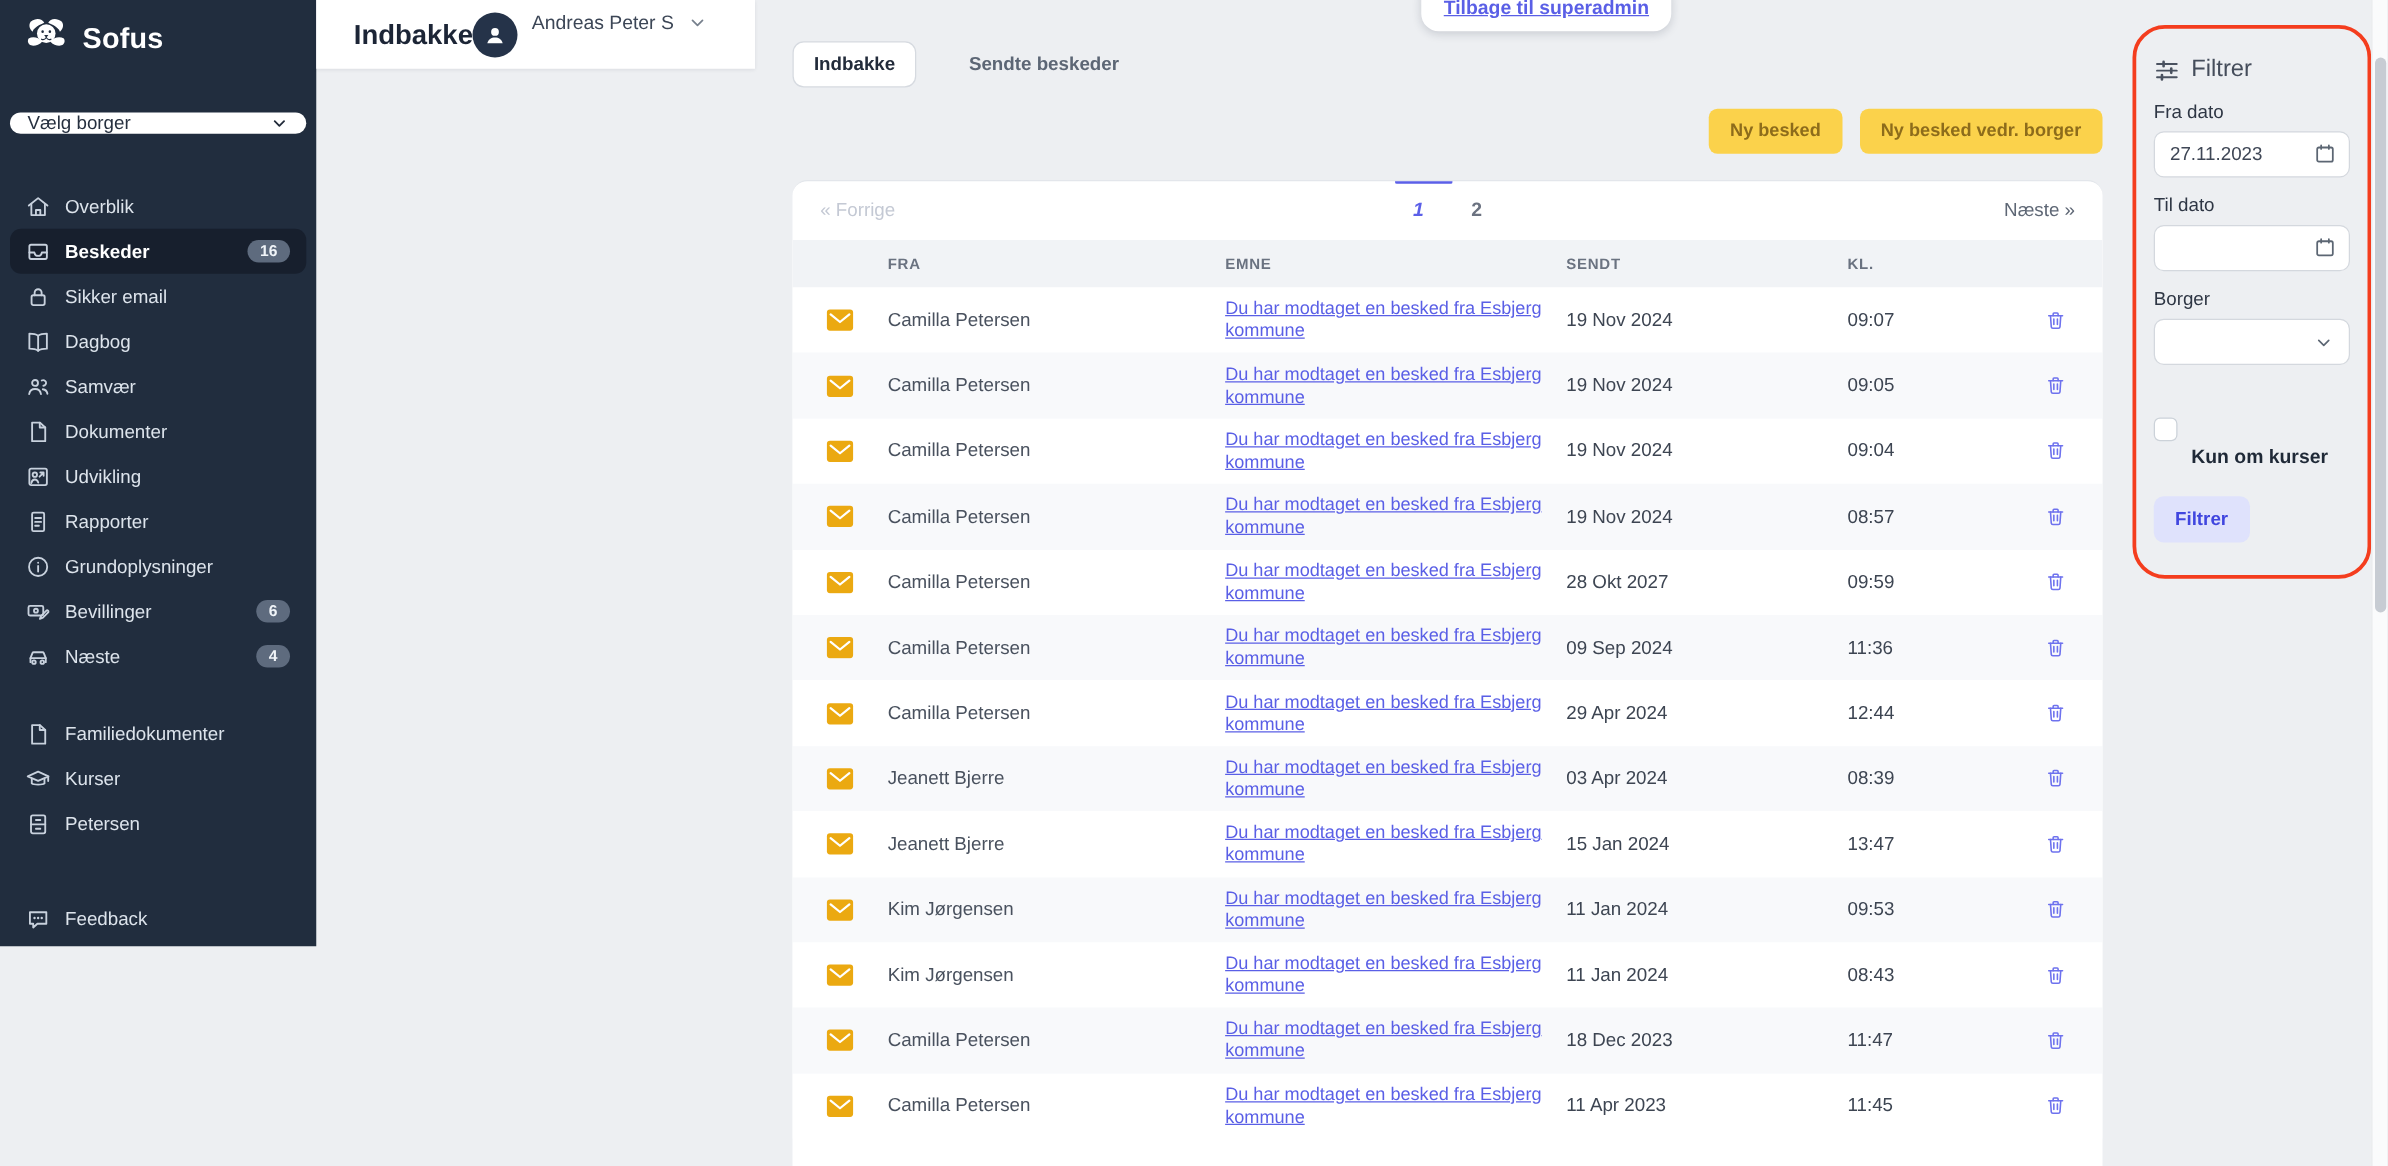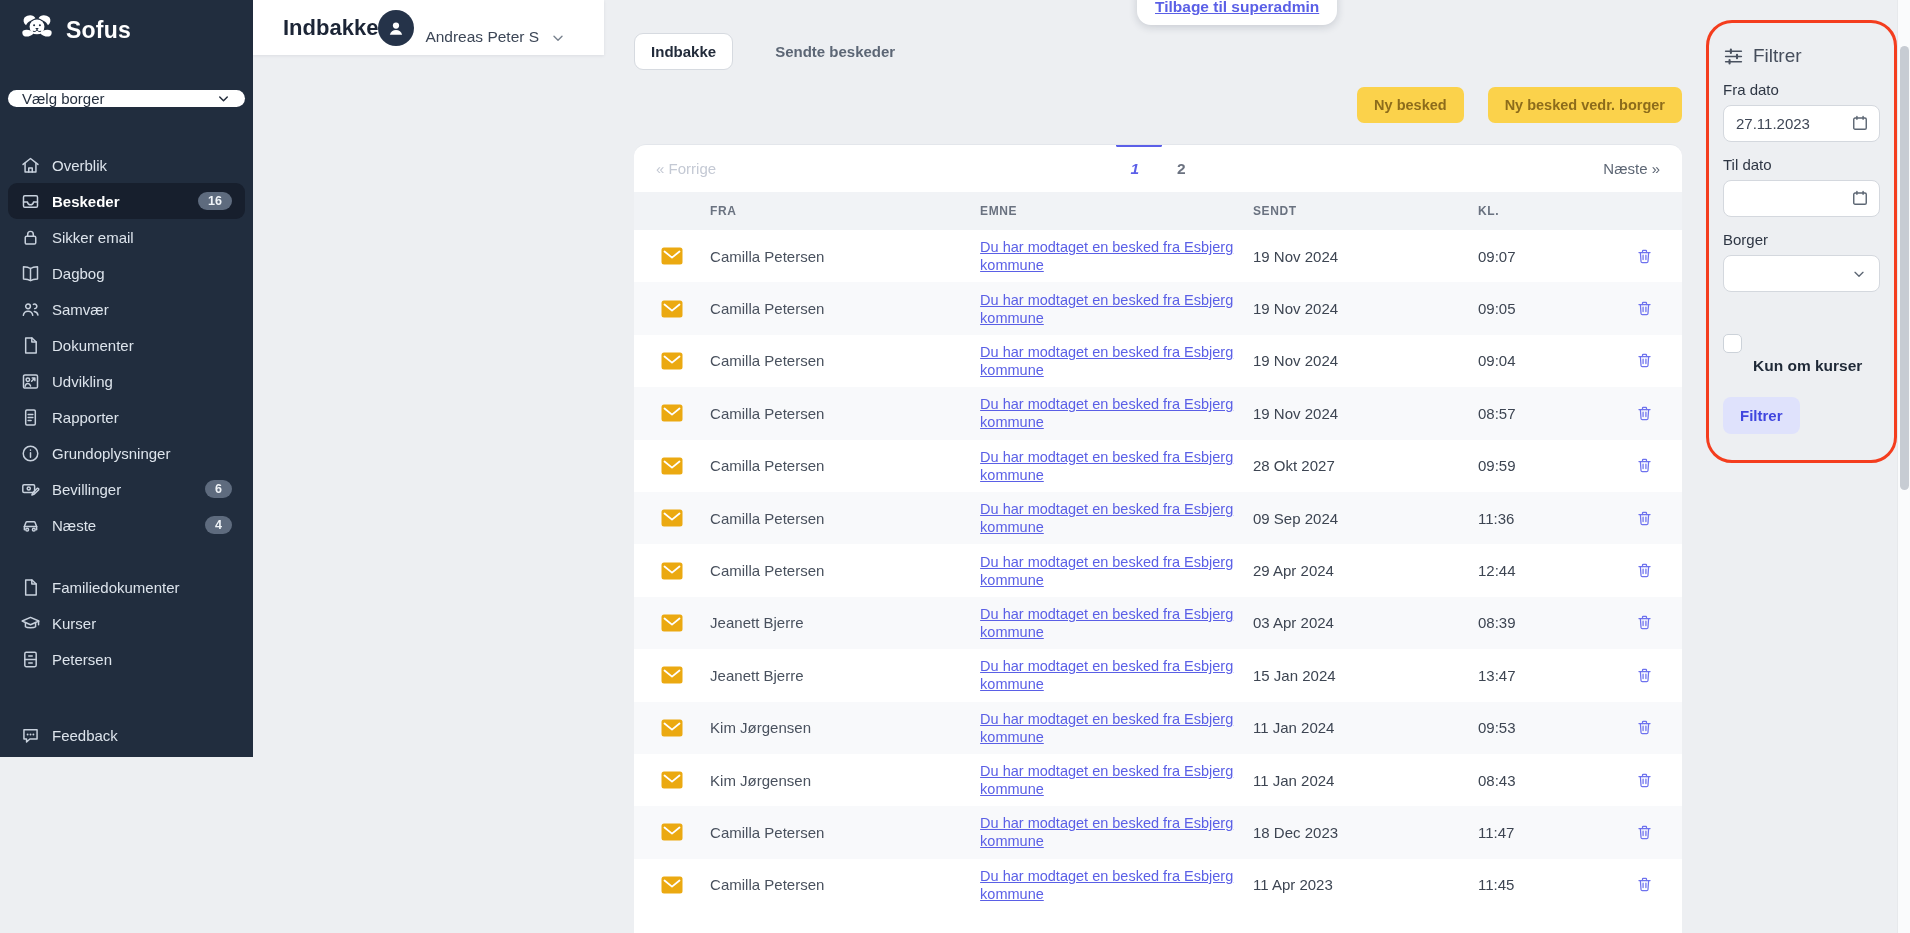--- a/index.html
+++ b/index.html
@@ -18,32 +18,32 @@
   .nav li .lbl { flex:1; }
   .badge { background:#5e6b7e; color:#f0f4f8; font-size:12.5px; font-weight:600; border-radius:999px; padding:2px 10px; }
   .nav-divider { height:1px; background:#39455a; margin:13px 16px; }
   .sidebar-spacer { flex:1; }
   .feedback-row { margin-bottom:8px; }
 
   
   .main { flex:1; display:flex; flex-direction:row; position:relative; }
   .topbar { height:55px; background:#fff; box-shadow:0 1px 3px rgba(20,30,50,.08); display:flex; align-items:center; justify-content:space-between; padding:0 38px 0 30px; position:relative; z-index:2; }
   .page-title { font-size:22px; font-weight:700; color:#1c2536; }
-  .userbox { display:flex; align-items:flex-end; gap:11px; cursor:pointer; }
+  .userbox { display:flex; align-items:flex-start; gap:11px; cursor:pointer; }
   .avatar { width:36px; height:36px; border-radius:50%; background:#253349; display:flex; align-items:center; justify-content:center; }
   .user-name { font-size:15.5px; color:#3c4656; }
   .superadmin-pill { position:absolute; left:884px; top:-16px; background:#fff; border-radius:14px; box-shadow:0 2px 8px rgba(30,40,60,.18); padding:14px 18px 9px 18px; z-index:5; }
   .superadmin-pill a { color:#5a5fe6; font-size:15.5px; font-weight:600; text-decoration:underline; cursor:pointer; }
 
   .content { flex:1; display:flex; padding-left:30px; overflow:hidden; }
   .left-col { flex:1; display:flex; flex-direction:column; }
   .tabs { display:flex; align-items:center; gap:26px; margin-top:33px; }
   .tab { font-size:15px; font-weight:600; color:#5c6675; cursor:pointer; padding:9px 16px; border-radius:9px; }
   .tab.active { background:#fff; border:1px solid #d6dae0; color:#222b3a; }
-  .action-row { display:flex; justify-content:flex-end; gap:24px; margin-top:17px; }
+  .action-row { display:flex; justify-content:flex-end; gap:14px; margin-top:17px; }
   .btn-yellow { background:#fbd24b; color:#8d6c1b; font-family:"Liberation Sans", sans-serif; font-size:14.5px; font-weight:700; border:none; border-radius:7px; padding:10px 17px; cursor:pointer; }
 
   .card { background:#fff; border-radius:12px 12px 0 0; margin-top:21px; flex:1; display:flex; flex-direction:column; overflow:hidden; border-top:1.5px solid #e3e6eb; }
   .pagenav { position:relative; height:47px; display:flex; align-items:center; justify-content:space-between; padding:0 22px 0 22px; }
   .page-indicator { position:absolute; top:-1.5px; left:calc(50% - 42px); width:46px; height:3px; background:#5b5fe8; border-radius:2px; }
   .pg-prev { color:#c4c9d4; font-size:15px; cursor:default; }
   .pg-next { color:#5e6775; font-size:15px; cursor:pointer; }
   .pg-pages { position:absolute; left:0; right:0; display:flex; justify-content:center; gap:38px; }
   .pg-page { font-size:15.5px; font-weight:600; color:#6b7280; cursor:pointer; }
   .pg-page.active { color:#5b5fe8; font-style:italic; }

